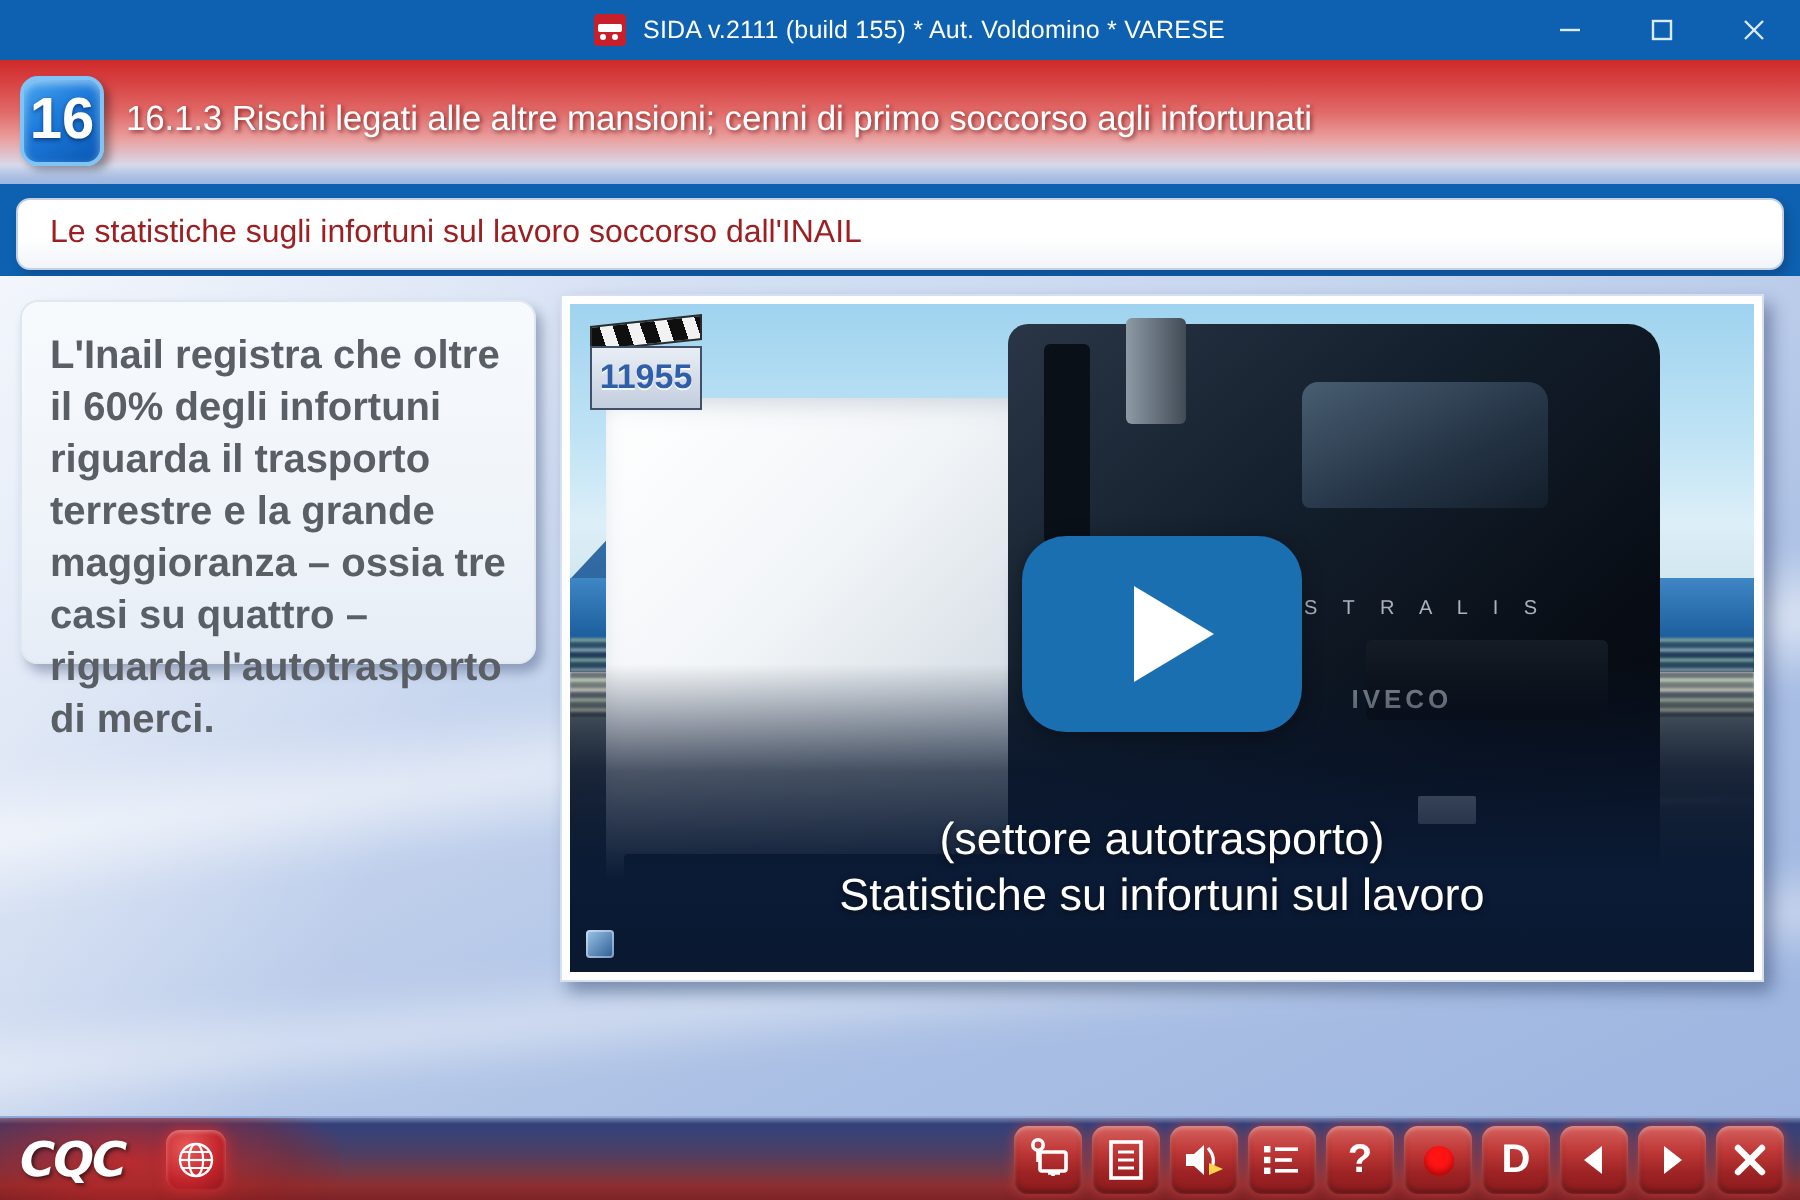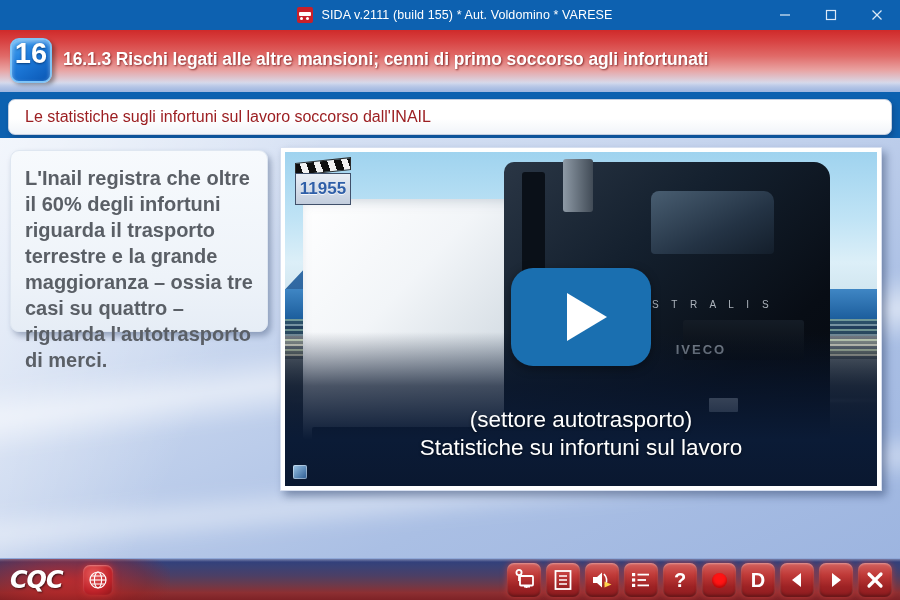--- a/index.html
+++ b/index.html
@@ -80,31 +80,31 @@
     position: absolute; left: 8px; top: 6px;
     width: 48px; height: 50px;
   }
   .badge .face {
     position: absolute; left: 2px; top: 2px;
     width: 42px; height: 45px;
     border-radius: 9px;
     background: linear-gradient(145deg, #4aa7f0 0%, #1f7ddd 40%, #0a57b4 100%);
     border: 2px solid #7fc4f7;
     box-shadow: 3px 3px 4px rgba(0,0,0,.35), inset 0 2px 4px rgba(255,255,255,.45);
-    display: flex; align-items: flex-start; justify-content: center;
+    display: flex; align-items: center; justify-content: center;
   }
   .badge .num {
     color: #ffffff; font-size: 29px; font-weight: bold;
     text-shadow: 0 1px 2px rgba(0,40,90,.7);
     line-height: 1;
     margin-top: -1px;
   }
   .header-title {
     position: absolute; left: 63px; top: 19px;
-    color: #ffffff; font-size: 17.5px; font-weight: bold;
+    color: #ffffff; font-size: 17.5px; font-weight: normal;
     text-shadow: 1px 1px 2px rgba(110,15,15,.75);
     white-space: nowrap;
     letter-spacing: -0.1px;
   }
 
   
   .subtitle-bar {
     position: absolute; left: 8px; top: 99px;
     width: 884px; height: 36px;
     background: linear-gradient(to bottom, #ffffff 0%, #ffffff 55%, #f1f4f9 100%);

